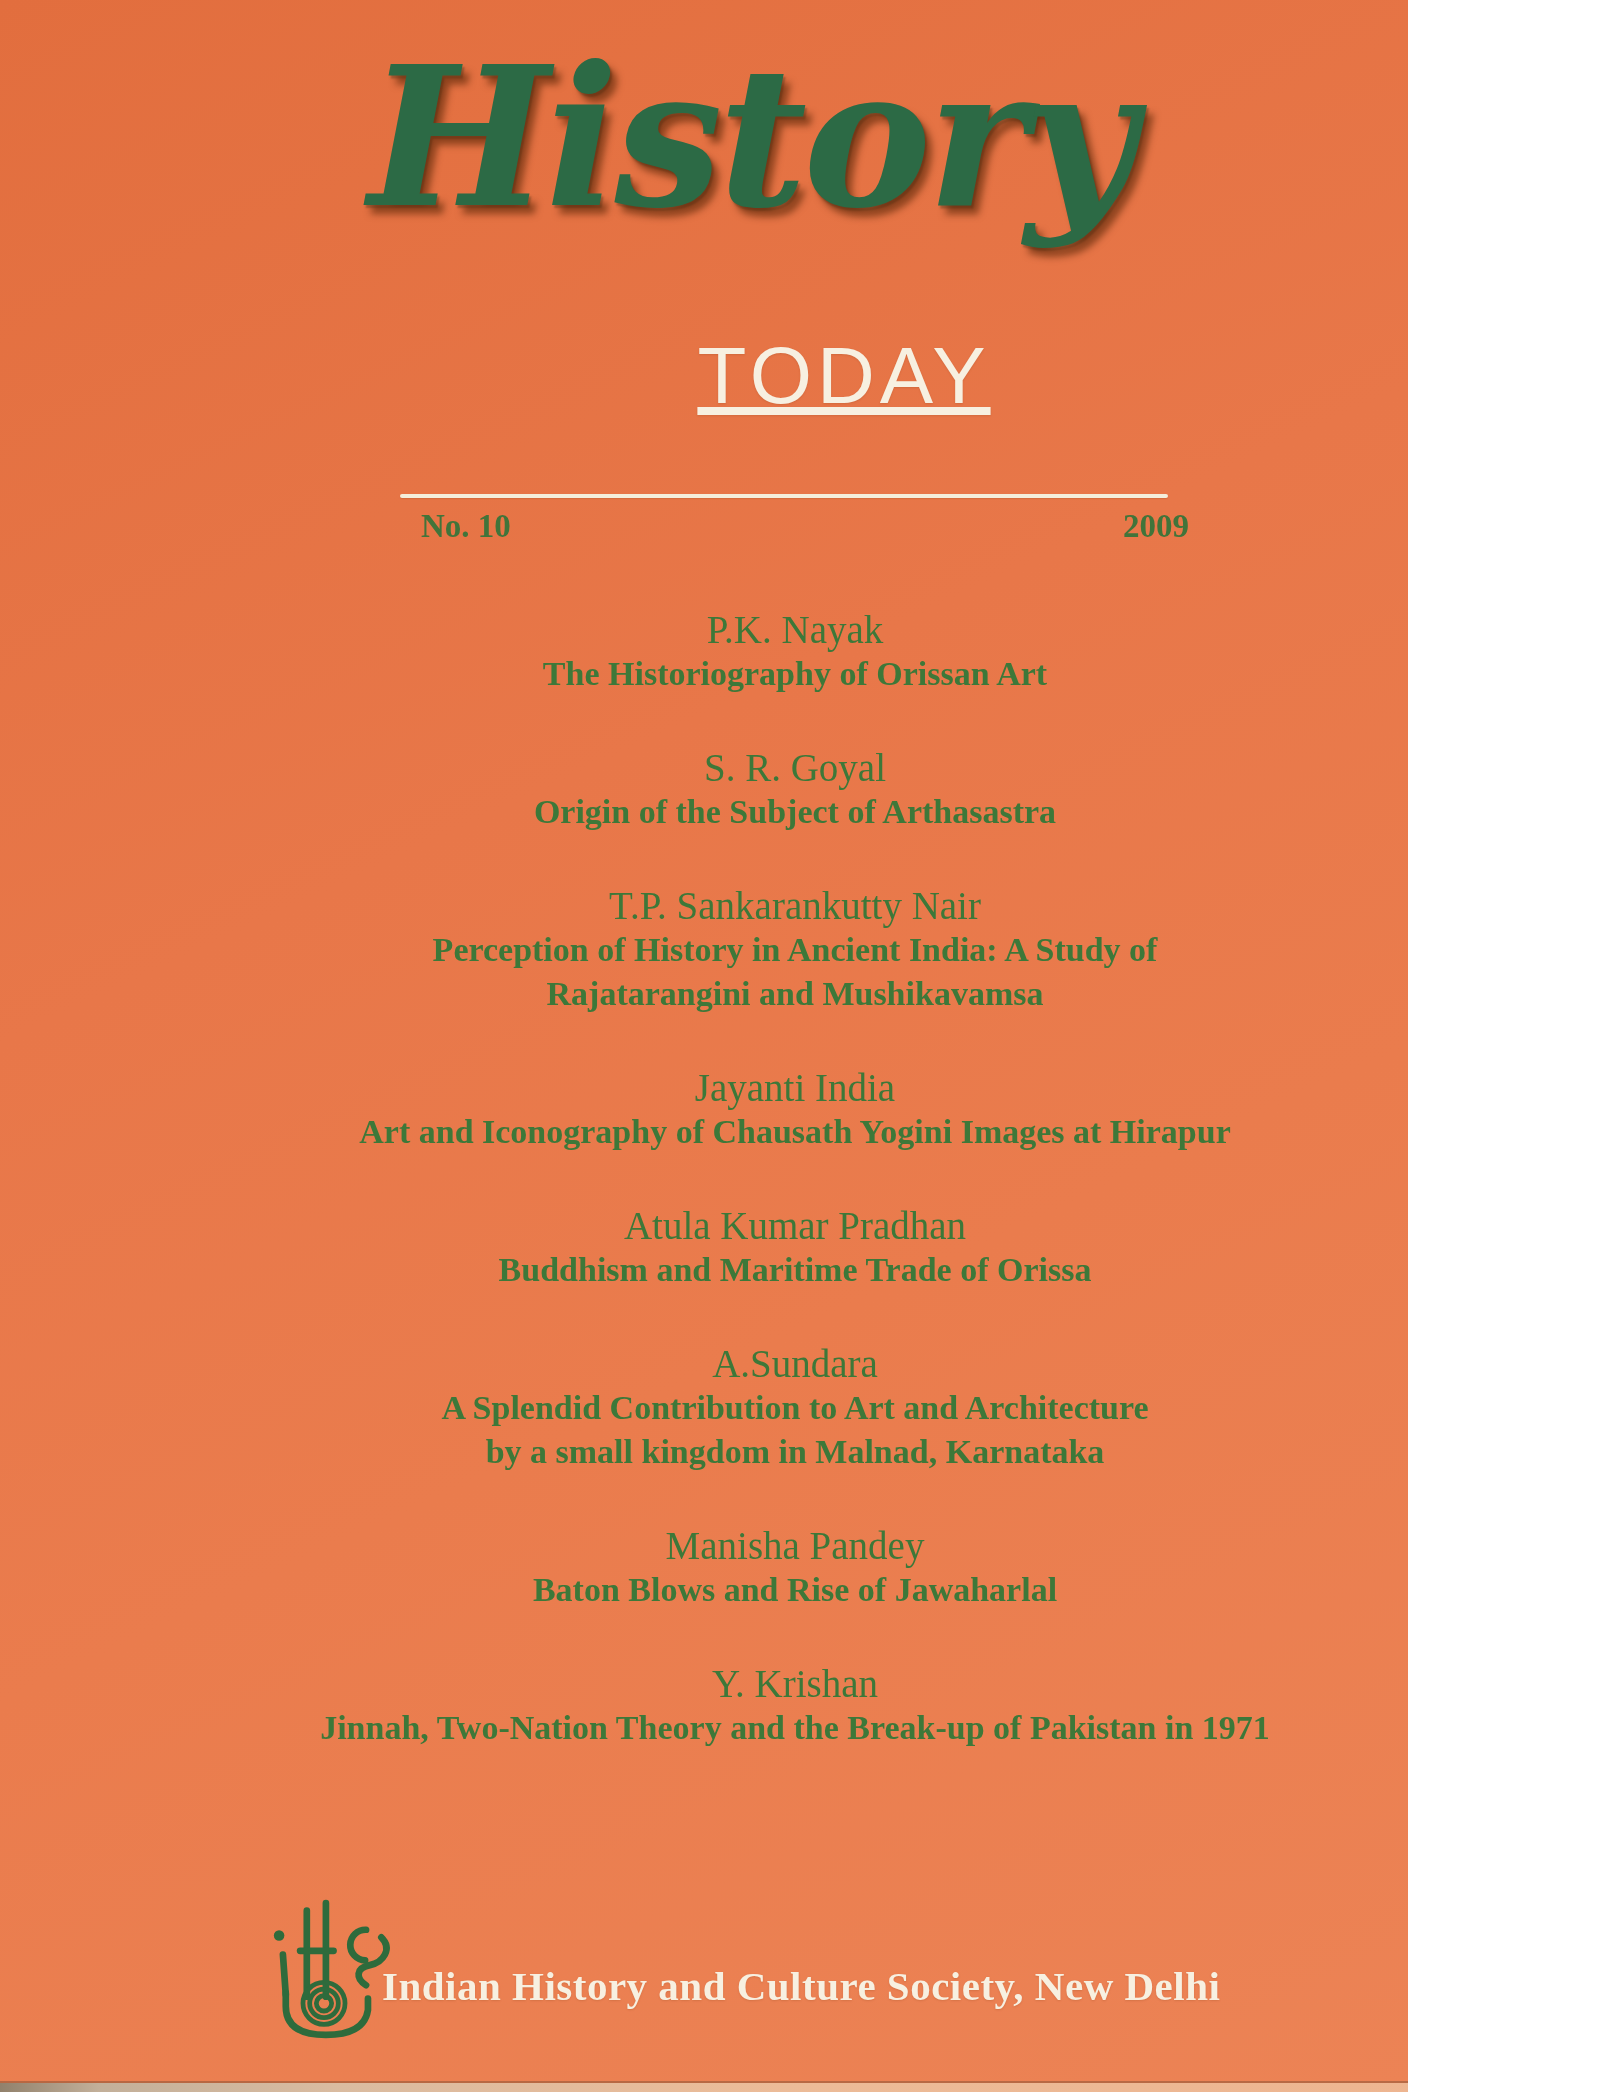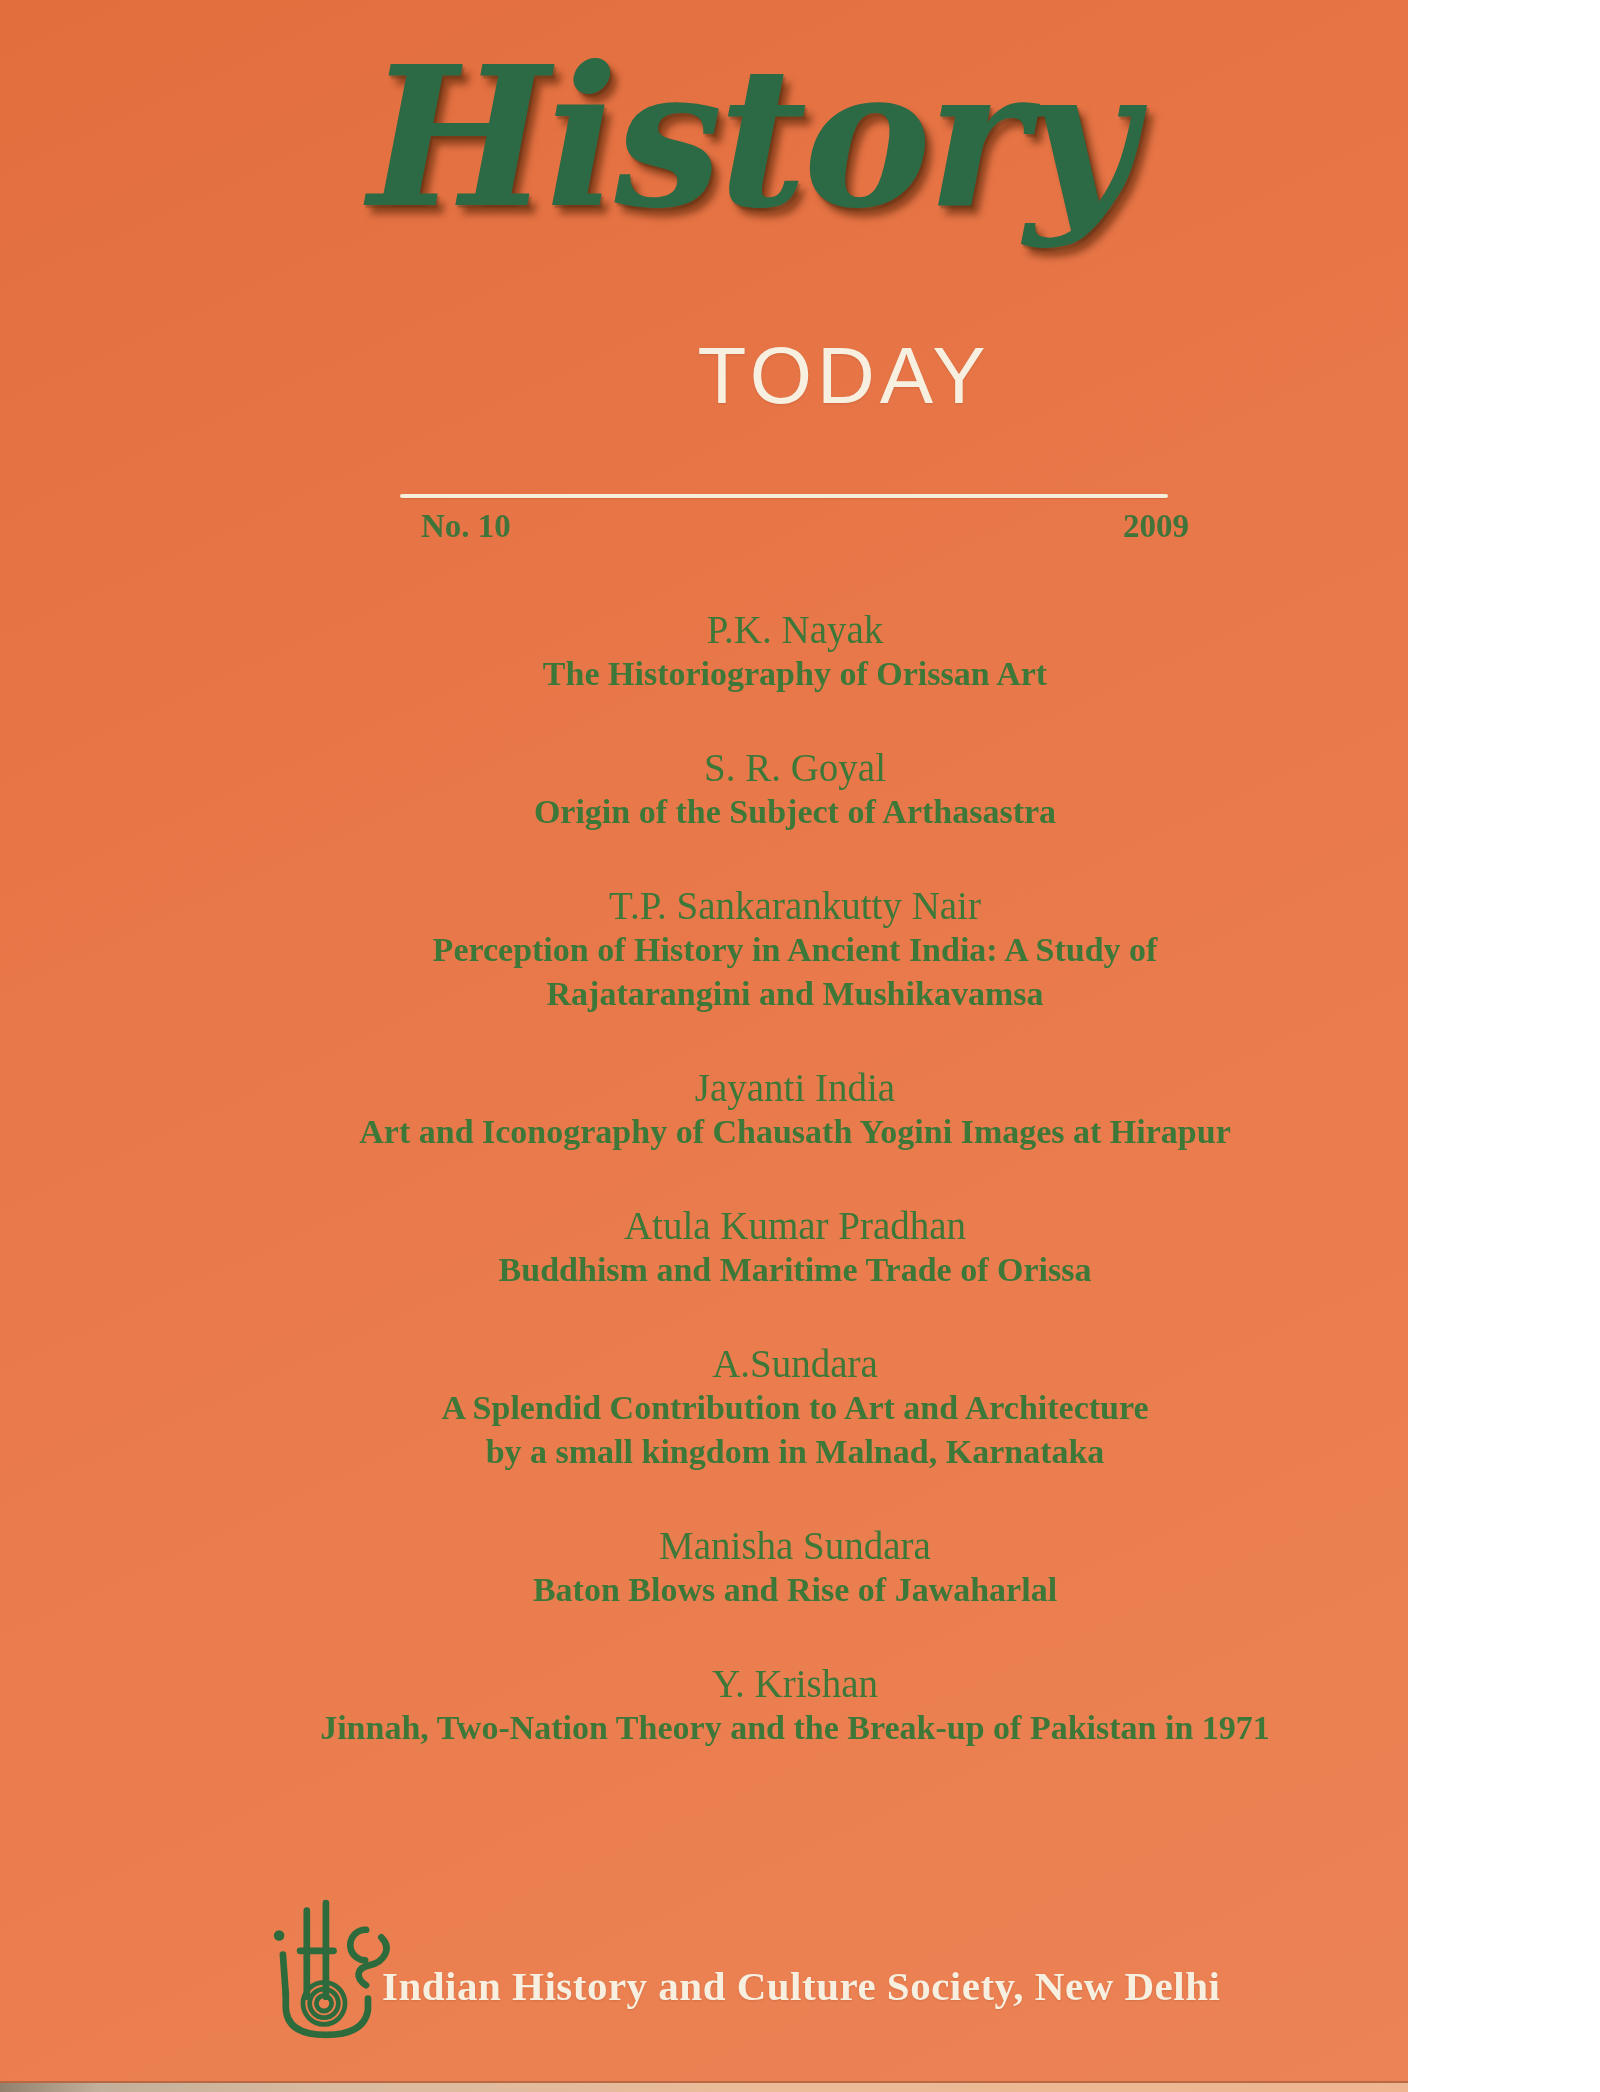--- a/index.html
+++ b/index.html
@@ -32,20 +32,21 @@
     position: absolute;
     top: 336px; left: 688px; width: 312px;
     text-align: center;
     font-family: "Liberation Sans", sans-serif;
     font-weight: 400;
     font-size: 80px;
     line-height: 1;
     letter-spacing: 5px;
     color: #f7f0e1;
     text-shadow: 0 1px 2px rgba(150, 70, 30, 0.25);
+    text-decoration: underline;
   }
   .journal-line {
     position: absolute;
     top: 442px; left: 395px; width: 770px;
     text-align: center;
     font-size: 34px;
     font-weight: 700;
     color: #41743a;
     letter-spacing: 0.5px;
   }
@@ -157,21 +158,21 @@
       <div class="title">Buddhism and Maritime Trade of Orissa</div>
     </div>
 
     <div class="article">
       <div class="author">A.Sundara</div>
       <div class="title">A Splendid Contribution to Art and Architecture
 by a small kingdom in Malnad, Karnataka</div>
     </div>
 
     <div class="article">
-      <div class="author">Manisha Sundara</div>
+      <div class="author">Manisha Pandey</div>
       <div class="title">Baton Blows and Rise of Jawaharlal</div>
     </div>
 
     <div class="article">
       <div class="author">Y. Krishan</div>
       <div class="title">Jinnah, Two-Nation Theory and the Break-up of Pakistan in 1971</div>
     </div>
 
   </div>
 

